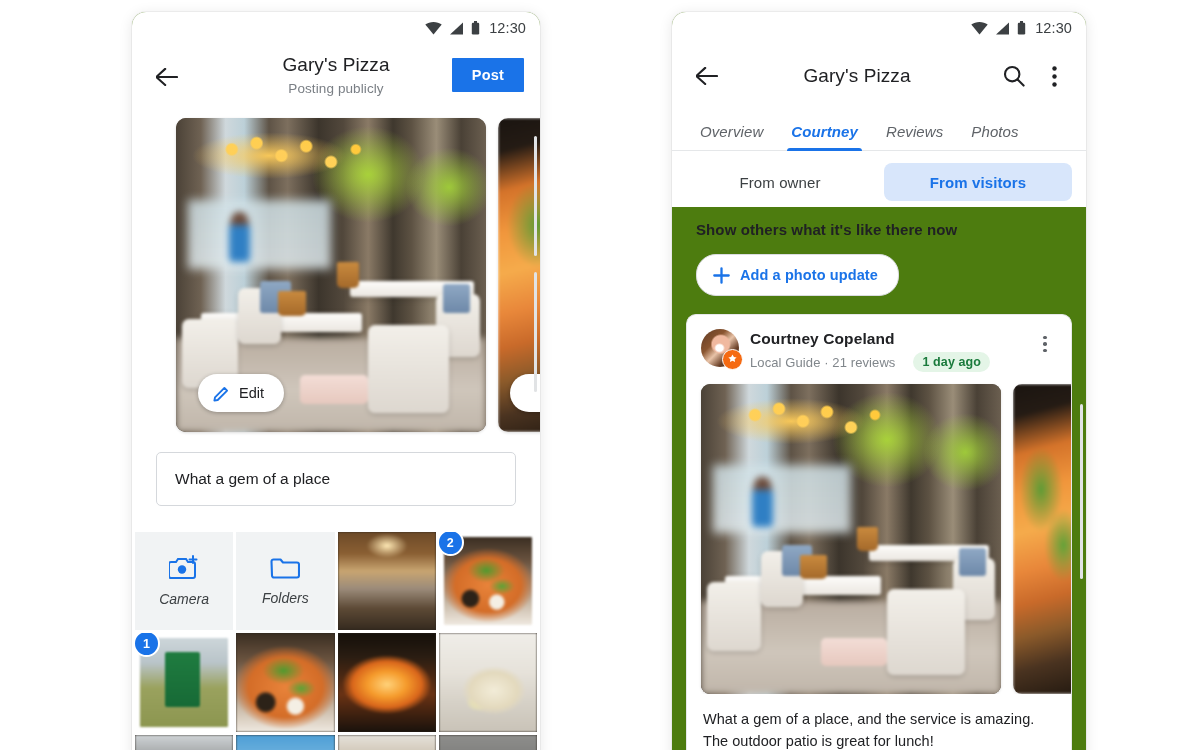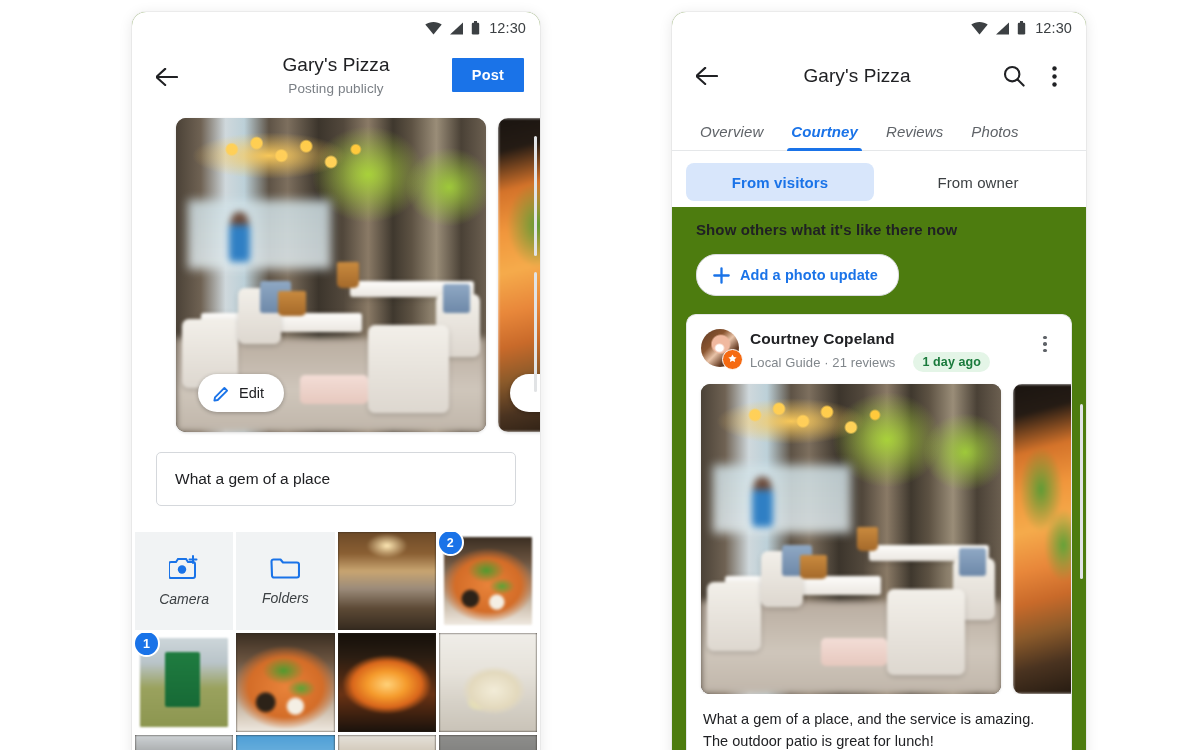--- a/index.html
+++ b/index.html
@@ -771,22 +771,22 @@
     </div>
 
     <div class="tabs">
       <div class="tab">Overview</div>
       <div class="tab active">Courtney</div>
       <div class="tab">Reviews</div>
       <div class="tab">Photos</div>
     </div>
 
     <div class="segments">
+      <div class="segment">From owner</div>
       <div class="segment selected">From visitors</div>
-      <div class="segment">From owner</div>
     </div>
 
     <div class="prompt-text">Show others what it's like there now</div>
 
     <div class="add-photo">
       <svg width="17" height="17" viewBox="0 0 17 17">
         <path d="M8.5 1.3v14.4M1.3 8.5h14.4" stroke="#1a73e8" stroke-width="2.3" stroke-linecap="round"></path>
       </svg>
       <span>Add a photo update</span>
     </div>

